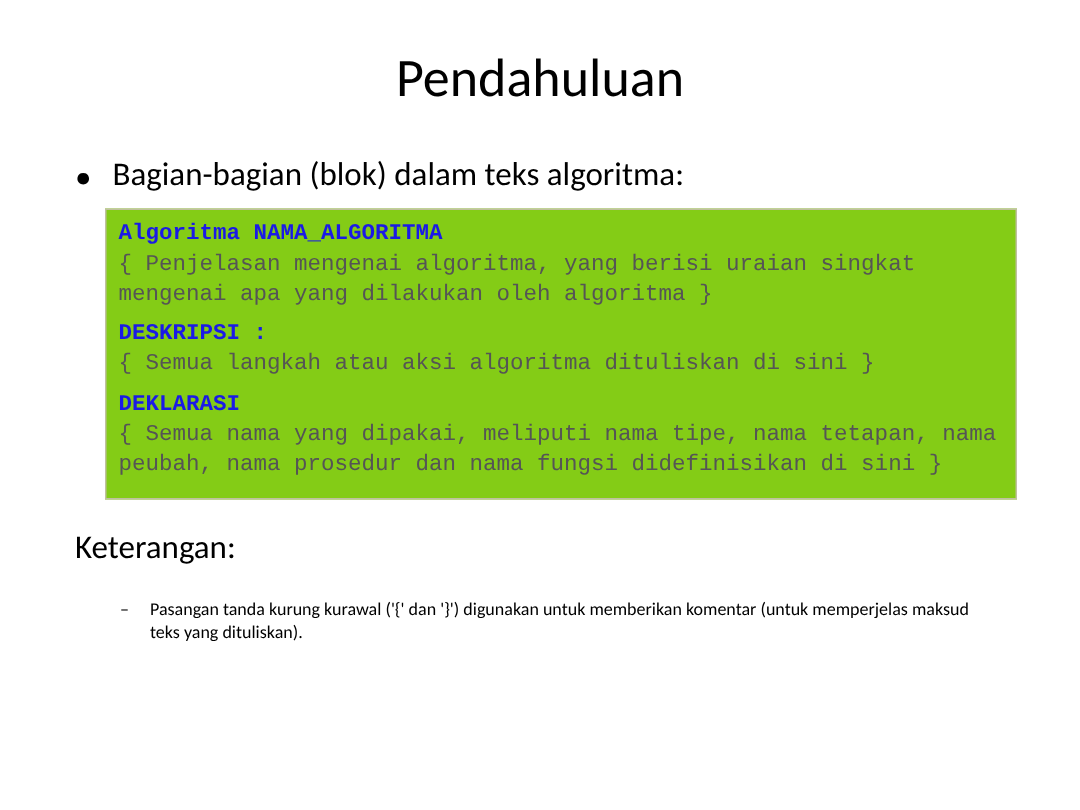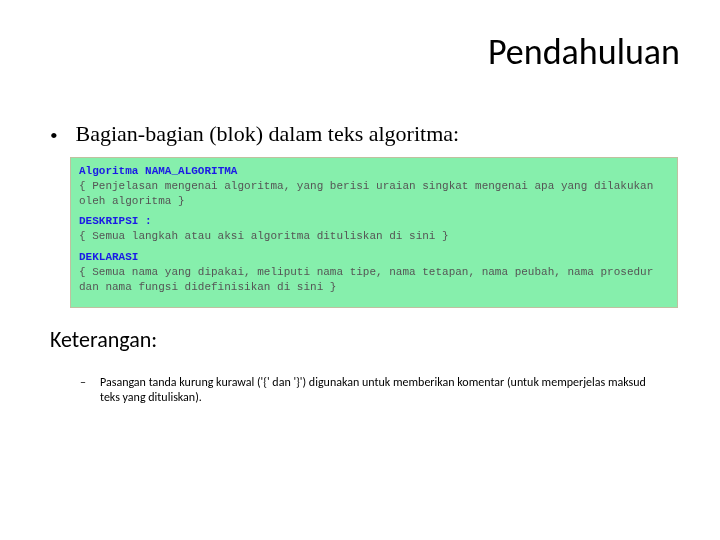--- a/index.html
+++ b/index.html
@@ -8,29 +8,28 @@
     height: 540px;
     background: #ffffff;
     font-family: Calibri, "Segoe UI", Arial, sans-serif;
     color: #000;
     padding: 20px 40px 20px 40px;
     position: relative;
   }
   h1.title {
     font-size: 36px;
     font-weight: 400;
-    text-align: right;
+    text-align: center;
     margin-top: 10px;
-    margin-bottom: 47px;
+    margin-bottom: 28px;
   }
   ul.top { list-style: none; padding-left: 10px; }
   ul.top > li {
     font-size: 22px;
     margin-bottom: 8px;
-    font-family: Liberation Serif, serif;
   }
   ul.top > li::before {
     content: "•";
     display: inline-block;
     width: 20px;
     font-size: 22px;
     vertical-align: middle;
   }
   ul.sub { list-style: none; padding-left: 50px; margin-top: 8px; }
   ul.sub > li {
@@ -38,24 +37,24 @@
     margin-bottom: 6px;
   }
   ul.sub > li::before {
     content: "–";
     display: inline-block;
     width: 20px;
   }
   .codebox {
     margin: 8px 2px 18px 30px;
     border: 1px solid #c0c0a0;
-    background: #86efac;
+    background: #84cc16;
     padding: 6px 8px;
     font-family: "Courier New", monospace;
-    font-size: 11px;
+    font-size: 15px;
     line-height: 1.35;
     color: #555;
   }
   .codebox .kw { color: #1a1ae6; font-weight: bold; }
   .codebox .grp { margin-bottom: 6px; }
   .ket-head {
     font-size: 22px;
     padding-left: 10px;
     margin-bottom: 22px;
   }

